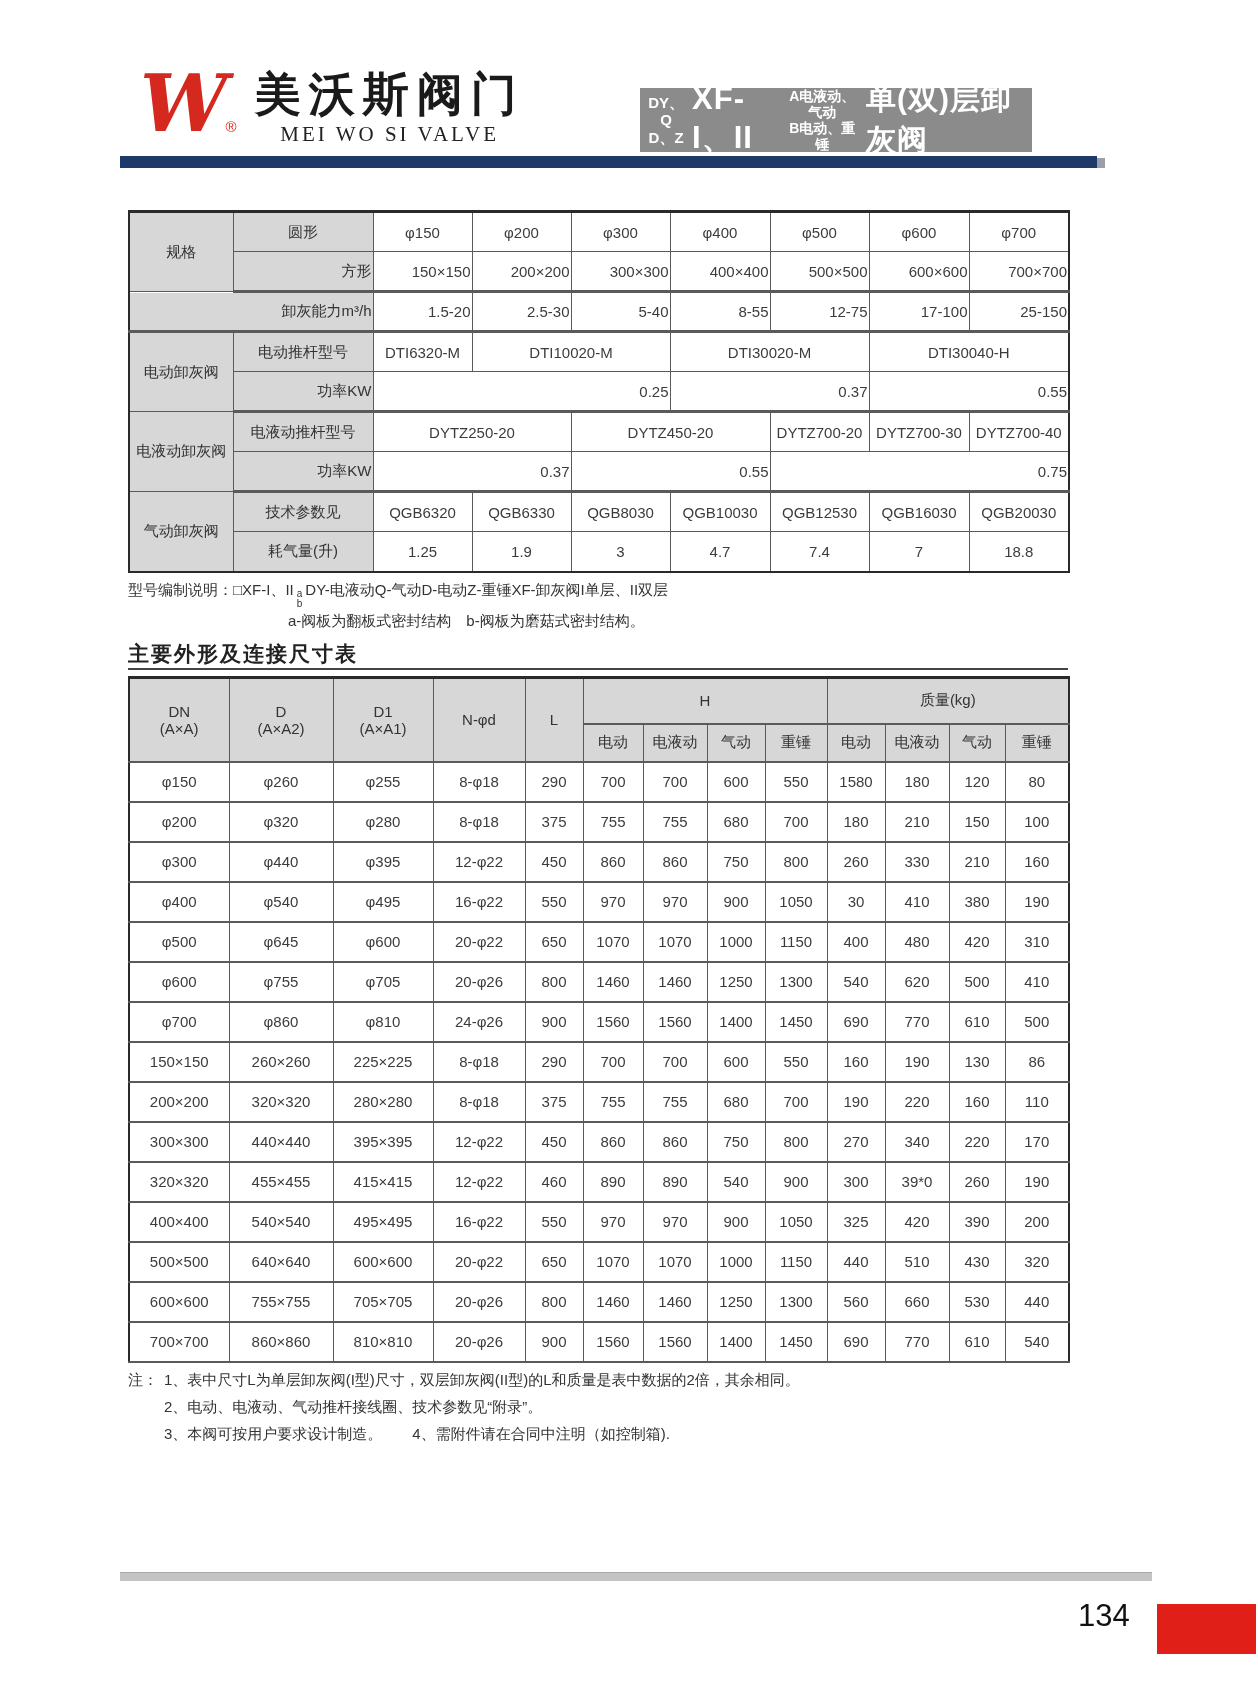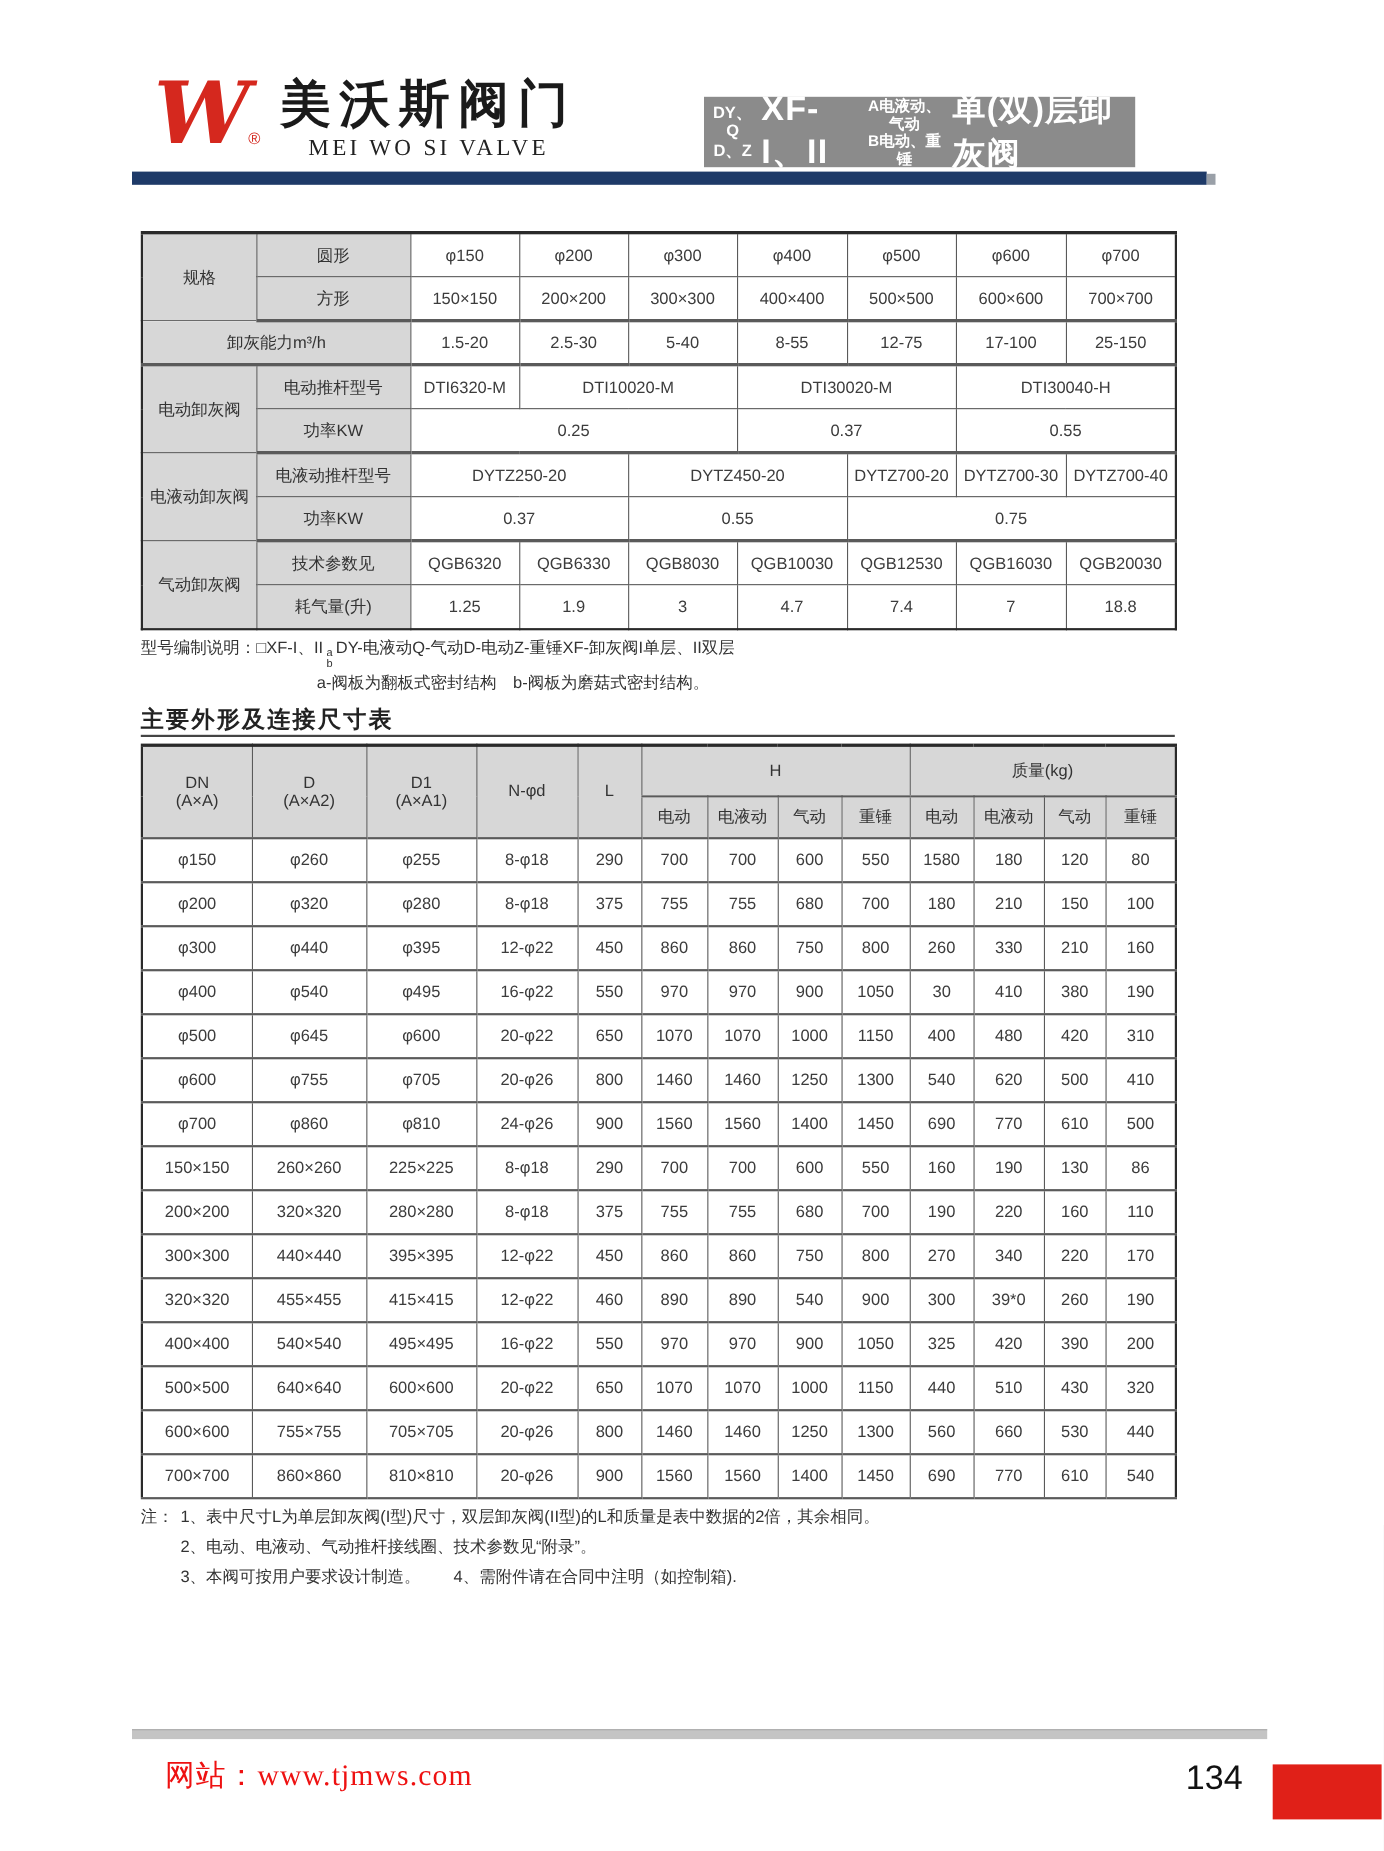--- a/index.html
+++ b/index.html
@@ -42,21 +42,21 @@
   .content { position:absolute; left:128px; width:940px; }
   table { border-collapse:collapse; width:940px; table-layout:fixed; }
   th, td {
     border:1px solid #5a5a5a; text-align:center; vertical-align:middle;
     font-size:15px; color:#3c3c3c; padding:2px 1px; overflow:hidden;
   }
   th { background:#d7d7d7; font-weight:normal; color:#333; white-space:pre-line; }
   .spec-table { position:absolute; top:210px; }
   .spec-table tr { height:40px; }
   .spec-table, .dims-table { border:2px solid #2a2a2a; border-top:3px solid #2a2a2a; }
-  tr.group-end th, tr.group-end td { border-bottom-width:3px; }
+  tr.group-end th, tr.group-end td { border-bottom-width:3px;text-align:right; }
   .dims-table { position:absolute; top:676px;padding-left:40px; }
   .dims-table thead tr:first-child { height:46px; }
   .dims-table thead tr:last-child { height:38px; }
   .dims-table thead th { border-bottom-width:2px; }
   .dims-table tbody tr { height:40px; }
   .dims-table tbody td { border-bottom-width:2px; }
 
   
   .model-note { position:absolute; top:578px; font-size:15px; color:#333; line-height:24px; }
   .model-note .indent { padding-left:160px; }
@@ -500,17 +500,16 @@
         <span>2、电动、电液动、气动推杆接线圈、技术参数见“附录”。</span>
       </div>
       <div class="notes-row">
         <span class="notes-label"></span>
         <span>3、本阀可按用户要求设计制造。　　4、需附件请在合同中注明（如控制箱).</span>
       </div>
     </div>
   </div>
 
   <div class="footer-rule"></div>
-  <div class="footer-site">网站：www.tjmws.com</div>
   <div class="footer-page">134</div>
   <div class="footer-block"></div>
 
 </div>
 
 </body></html>

